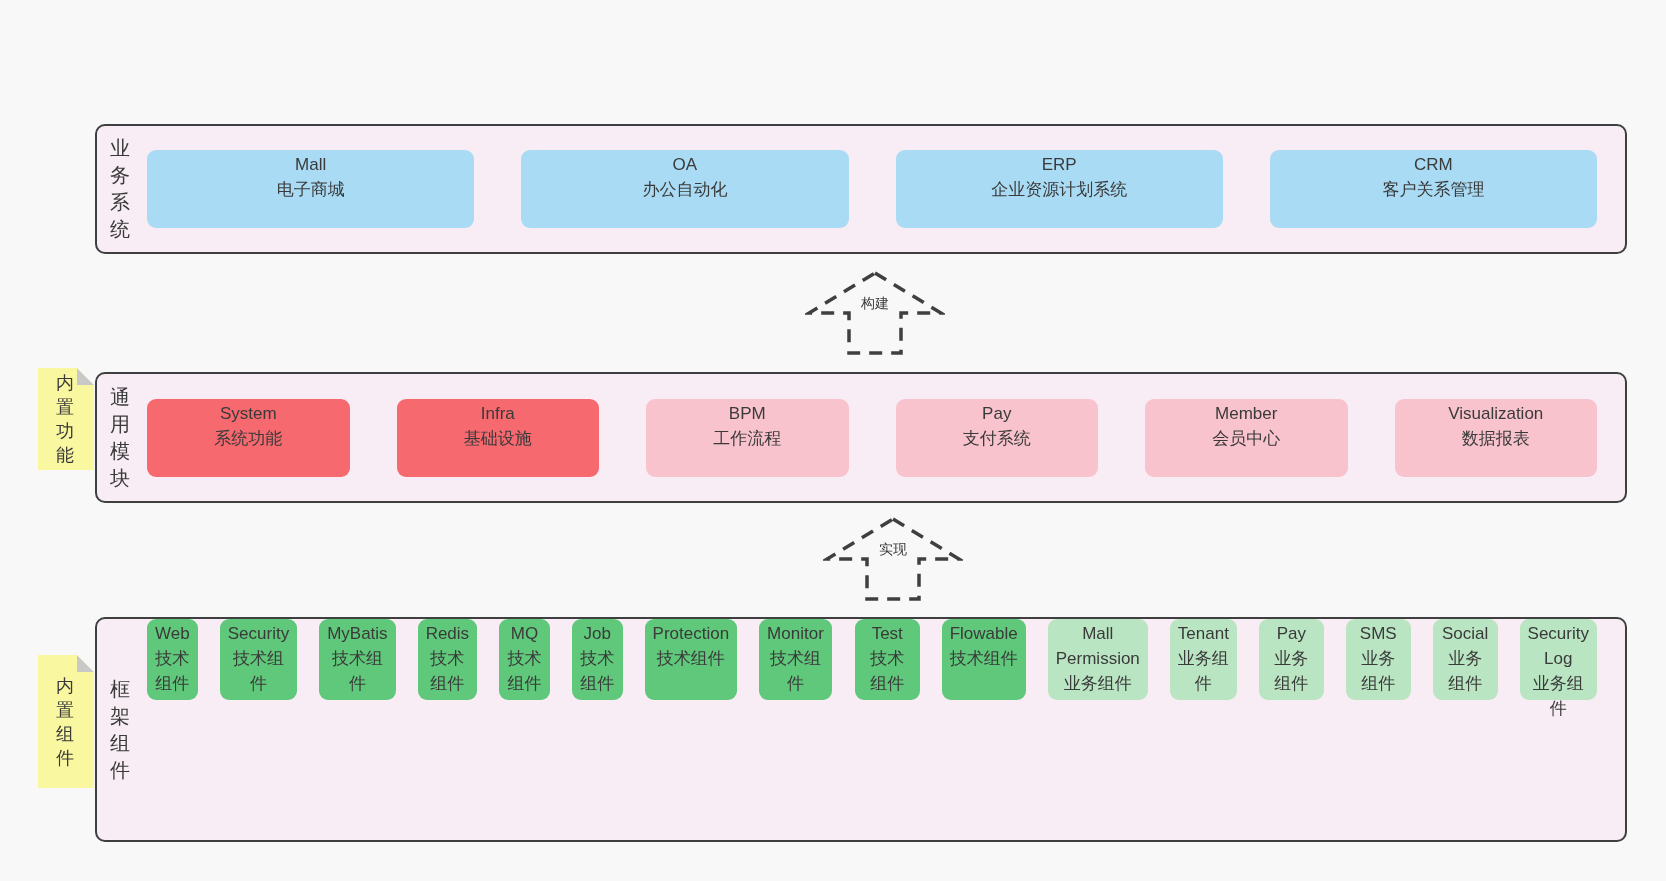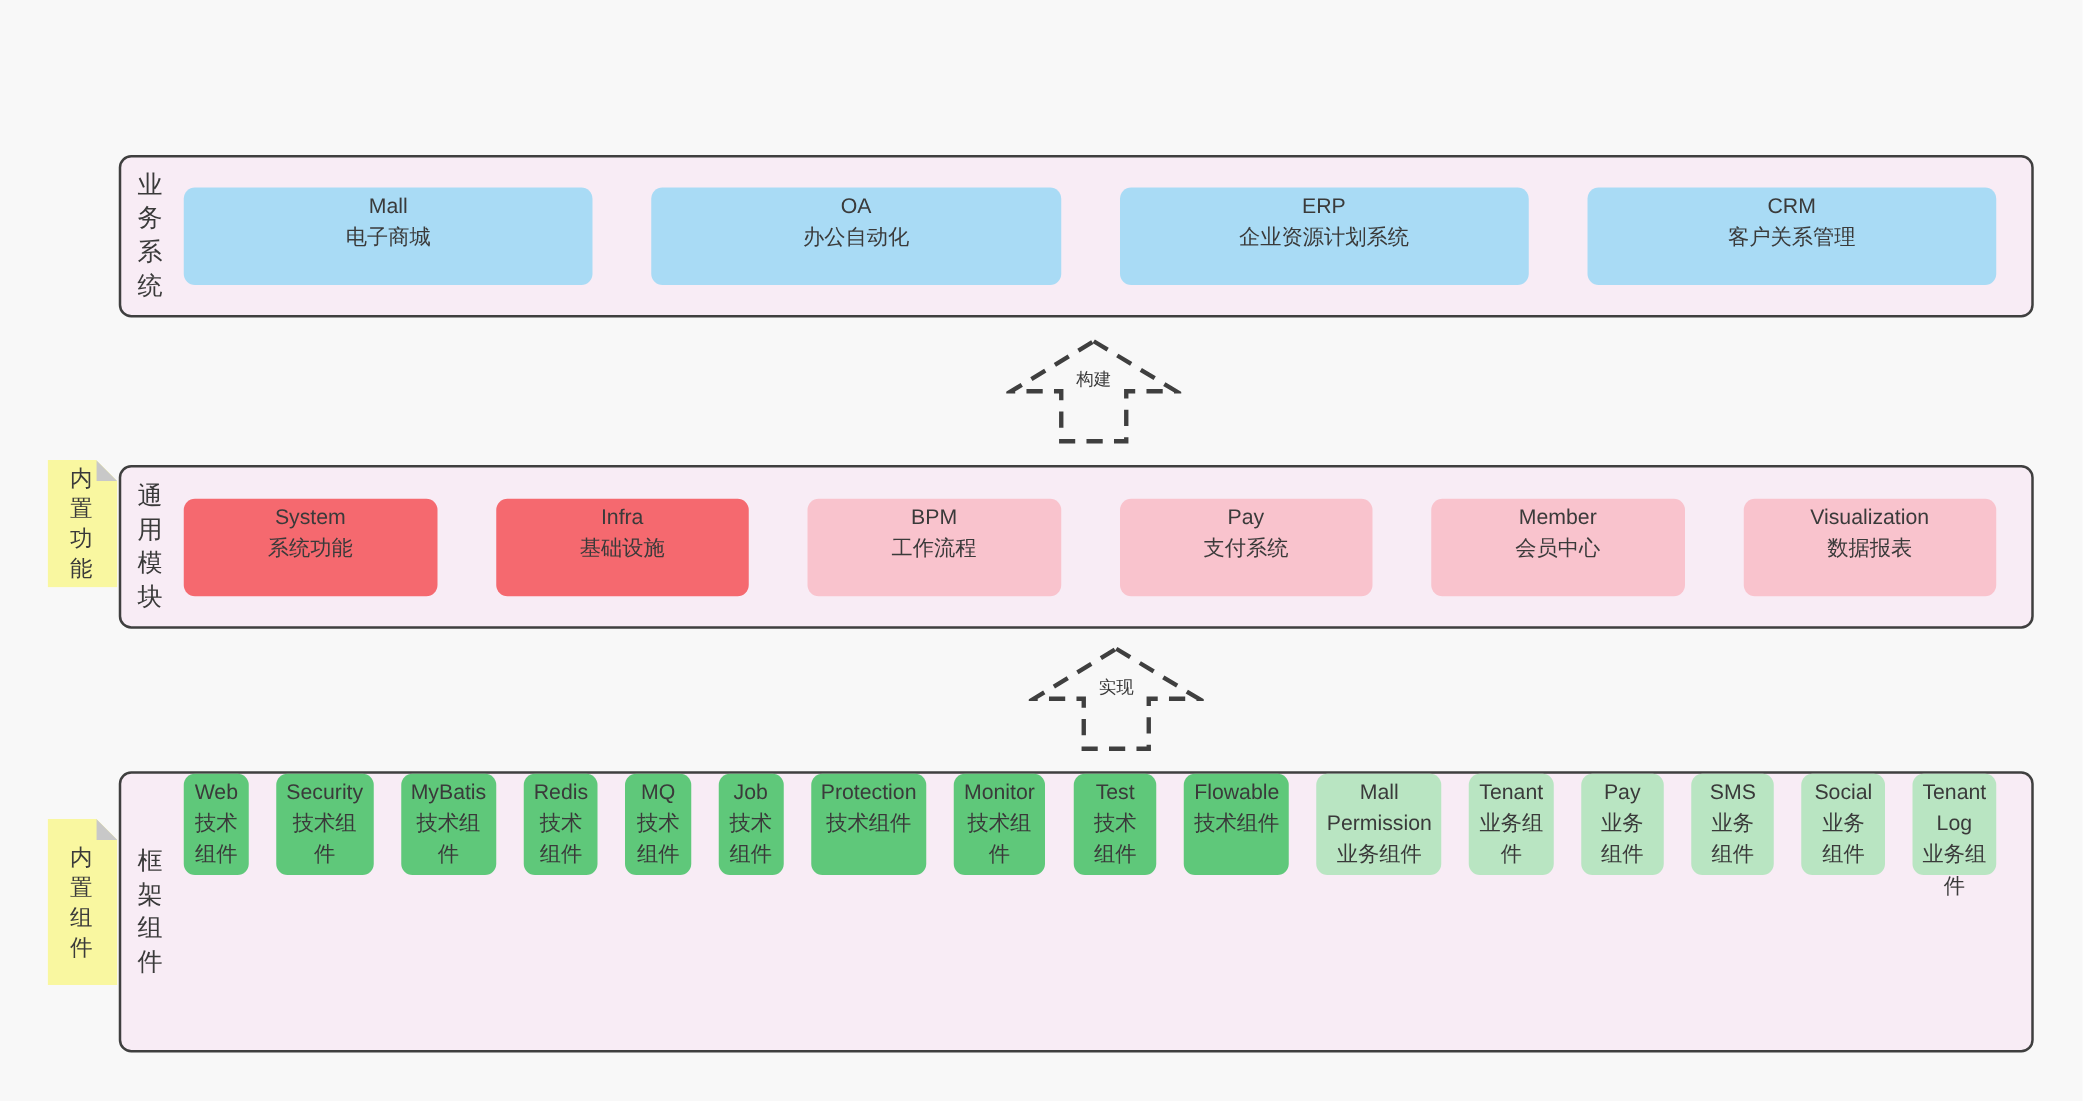--- a/index.html
+++ b/index.html
@@ -229,20 +229,20 @@
           </div>
           <div class="box lightgreen">
             <div class="box-en">SMS</div>
             <div class="box-zh">业务组件</div>
           </div>
           <div class="box lightgreen">
             <div class="box-en">Social</div>
             <div class="box-zh">业务组件</div>
           </div>
           <div class="box lightgreen">
-            <div class="box-en">Tenant Log</div>
+            <div class="box-en">Security Log</div>
             <div class="box-zh">业务组件</div>
           </div>
         </div>
     </div>
   </section>
 
 </div>
 
 </body></html>

